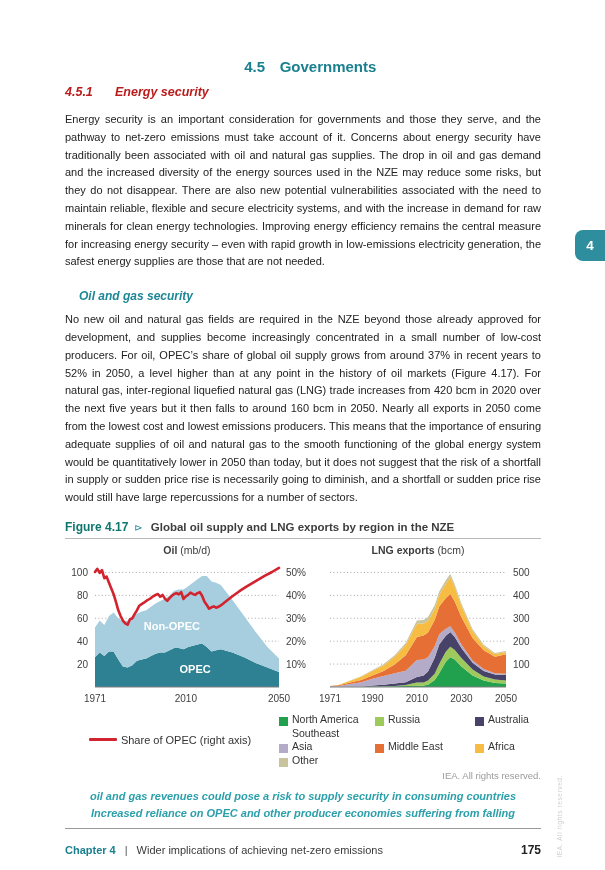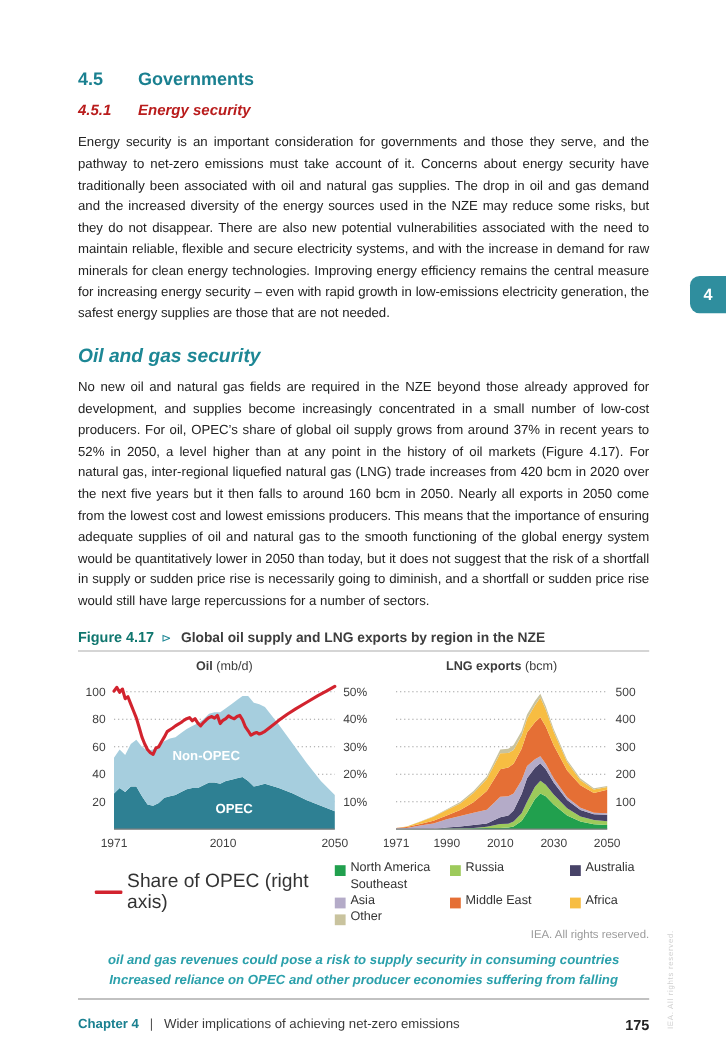--- a/index.html
+++ b/index.html
@@ -1,24 +1,24 @@
 <!DOCTYPE html>
 <html><head>
 <meta charset="utf-8">
 <style>
   html,body{margin:0;padding:0;}
   body{background:#ffffff;font-family:"Liberation Sans","DejaVu Sans",sans-serif;}
   .page{position:relative;width:605px;height:870px;background:#fff;overflow:hidden;}
   .content{position:absolute;left:65px;top:58px;width:476px;}
 
-  .h1{color:#1a8090;font-size:15px;font-weight:bold;margin:0 0 10px 0;}
+  .h1{color:#1a8090;font-size:15px;font-weight:bold;margin:0 0 10px 0;text-align:center;}
   .h1 .num{display:inline-block;width:50px;}
   .h2{color:#b91c1c;font-size:12.5px;font-weight:bold;font-style:italic;margin:0 0 12px 0;}
   .h2 .num{display:inline-block;width:50px;}
-  .h3{color:#1d8795;font-size:16px;font-weight:bold;font-style:italic;margin:0 0 8px 0;}
+  .h3{color:#1d8795;font-size:12px;font-weight:bold;font-style:italic;margin:0 0 8px 14px;}
 
   .para{color:#222222;font-size:11px;line-height:17.8px;text-align:justify;margin:0 0 18px 0;}
   .para2{margin-bottom:13px;}
 
   .chapter-tab{position:absolute;top:230px;right:0;width:30px;height:31px;background:#2f8e9e;
     color:#fff;font-size:13.5px;font-weight:bold;display:flex;align-items:center;justify-content:center;
     border-radius:8px 0 0 8px;}
 
   .figtitle{display:flex;align-items:baseline;margin:0 0 4px 0;}
   .figtitle .flabel{color:#0f766e;font-size:12px;font-weight:bold;}
@@ -31,21 +31,21 @@
   svg text{font-family:"Liberation Sans","DejaVu Sans",sans-serif;}
   svg .tick{font-size:10px;fill:#3f3f3f;}
   svg .ctitle{font-size:10.5px;fill:#3d3d3d;}
   svg .alabel{font-size:11px;font-weight:bold;fill:#ffffff;}
   svg .grid{stroke:#9e9e9e;stroke-width:0.9;stroke-dasharray:1,2.4;}
   svg .axis{stroke:#7f7f7f;stroke-width:1;}
 
   .legends{display:flex;margin-top:0;}
   .oil-legend{width:252px;display:flex;align-items:center;justify-content:center;padding-left:14px;box-sizing:border-box;}
   .oil-legend .lline{display:inline-block;width:28px;height:3px;border-radius:1px;margin-right:4px;}
-  .oil-legend .ltext{font-size:16px;color:#333;}
+  .oil-legend .ltext{font-size:11px;color:#333;}
   .lng-legend{display:grid;grid-template-columns:96px 100px 80px;row-gap:1px;margin-left:4px;}
   .litem{display:flex;align-items:flex-end;font-size:10.5px;color:#333;line-height:13px;margin-left:14px;}
   .litem .swatch{display:inline-block;width:9px;height:9px;margin-right:4px;flex:0 0 auto;}
 
   .rights-note{font-size:9.5px;color:#9a9a9a;text-align:right;margin-top:3px;}
 
   .figcaption{color:#2ba0ab;font-size:11px;font-style:italic;font-weight:600;text-align:center;
     line-height:17px;margin:7px 0 6px 0;}
 
   .footer{display:flex;align-items:center;margin-top:14px;font-size:11px;}

